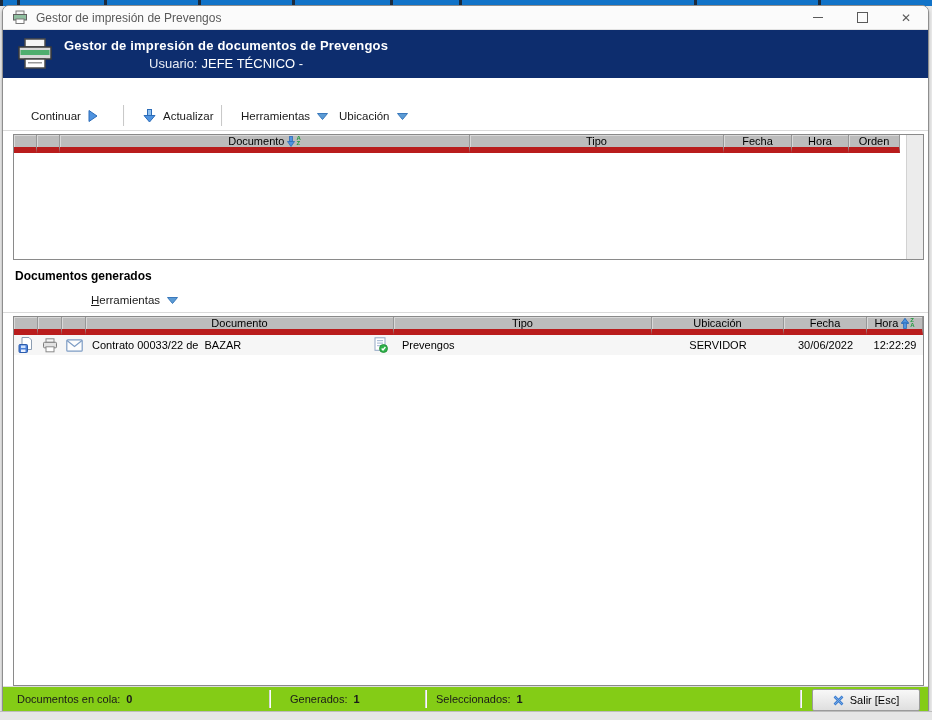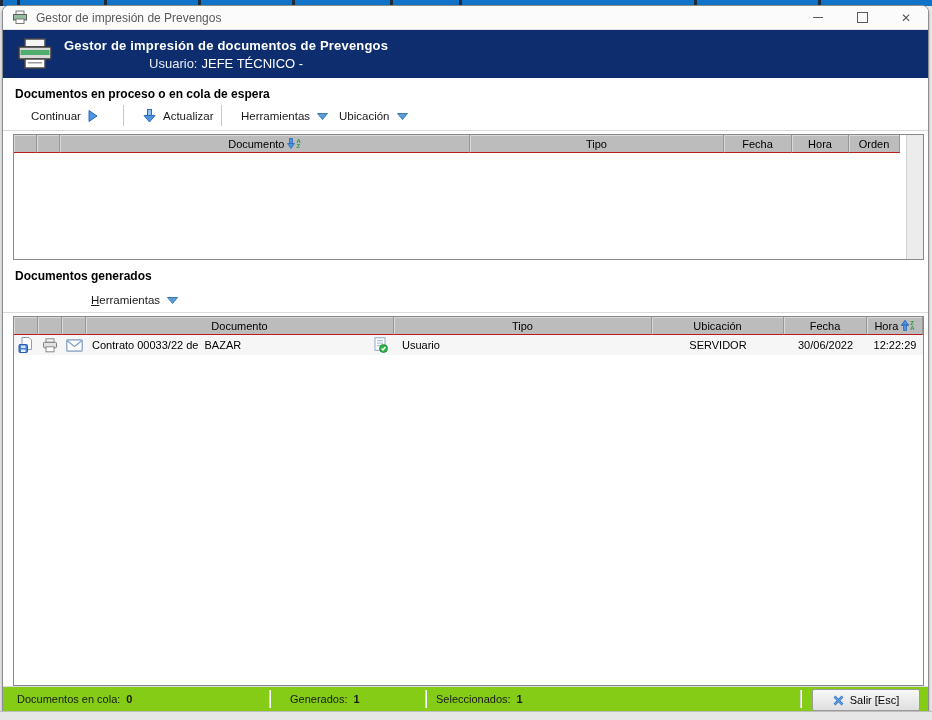--- a/index.html
+++ b/index.html
@@ -29,21 +29,21 @@
   .sec-title{position:absolute;left:12px;font-size:12px;font-weight:bold;color:#000;}
   .toolbar1{position:absolute;left:0;top:97px;width:100%;height:26px;}
   .titem{position:absolute;top:3px;height:20px;display:flex;align-items:center;gap:7px;font-size:11.5px;color:#1a1a1a;cursor:default;}
   .tsep{position:absolute;top:2px;width:1px;height:21px;background:#c9c9c9;border-right:1px solid #fdfdfd;}
   .divider{position:absolute;left:0;width:100%;border-top:1px solid #dadada;}
 
   .gridtable{position:absolute;left:10px;width:911px;background:#ffffff;border:1px solid #8a8a8a;box-sizing:border-box;}
   .t1{top:128px;height:126px;}
   .t2{top:310px;height:370px;}
   .thead{display:flex;height:18px;}
-  .th{background:#bcbcbc;border-right:1px solid #979797;border-bottom:1px solid #b91c1c;box-shadow:inset 1px 1px 0 #d9d9d9;display:flex;align-items:center;justify-content:center;font-size:11px;color:#000;box-sizing:border-box;gap:3px;cursor:default;}
+  .th{background:#bcbcbc;border-right:1px solid #979797;border-bottom:6px solid #b91c1c;box-shadow:inset 1px 1px 0 #d9d9d9;display:flex;align-items:center;justify-content:center;font-size:11px;color:#000;box-sizing:border-box;gap:3px;cursor:default;}
   .th.filler{background:#ffffff;border-right:none;border-bottom:none;box-shadow:none;}
   .track1{position:absolute;right:0;top:0;bottom:0;width:16px;background:#ececec;border-left:1px solid #d2d2d2;}
 
   
   .t1 .c0{width:23px;} .t1 .c1{width:23px;} .t1 .c2{width:410px;} .t1 .c3{width:254px;}
   .t1 .c4{width:68px;} .t1 .c5{width:57px;} .t1 .c6{width:51px;} .t1 .cf{flex:1;}
   .t1 .thead{margin-right:16px;}
 
   
   .t2 .c0{width:24px;} .t2 .c1{width:24px;} .t2 .c2{width:24px;} .t2 .c3{width:308px;}
@@ -117,21 +117,20 @@
           <rect x="9" y="22" width="20" height="9" fill="#ffffff" stroke="#4a4a4a" stroke-width="1.5"></rect>
           <rect x="12" y="25" width="14" height="1.5" fill="#9a9a9a"></rect>
         </svg>
       </span>
       <div>
         <div class="btitle">Gestor de impresión de documentos de Prevengos</div>
         <div class="bsub"><span>Usuario:</span><b>JEFE TÉCNICO -</b></div>
       </div>
     </div>
 
-    <div class="sec-title" style="top:81px">Documentos en proceso o en cola de espera</div>
 
     <div class="toolbar1">
       <div class="titem" style="left:28px">
         <span>Continuar</span>
         <span>
           <svg width="10" height="12" viewBox="0 0 10 12">
               <path d="M1,0.5 L9,6 L1,11.5 Z" fill="#4f93e0" stroke="#2c6cb8" stroke-width="1"></path>
             </svg>
         </span>
       </div>
@@ -256,21 +255,21 @@
             <svg width="15" height="16" viewBox="0 0 15 16">
               <rect x="2" y="0.8" width="10" height="12.5" fill="#ffffff" stroke="#93a7c4" stroke-width="1"></rect>
               <rect x="4" y="3" width="6" height="1.2" fill="#aebfd8"></rect>
               <rect x="4" y="5.5" width="6" height="1.2" fill="#aebfd8"></rect>
               <rect x="4" y="8" width="4" height="1.2" fill="#aebfd8"></rect>
               <circle cx="10.5" cy="11.5" r="4" fill="#2fb34a" stroke="#1d8a33" stroke-width="0.8"></circle>
               <path d="M8.7,11.5 L10,13 L12.4,10" fill="none" stroke="#ffffff" stroke-width="1.3"></path>
             </svg>
           </span>
         </div>
-        <div class="dc txt c4">Usuario</div>
+        <div class="dc txt c4">Prevengos</div>
         <div class="dc ctr c5">SERVIDOR</div>
         <div class="dc ctr c6">30/06/2022</div>
         <div class="dc ctr c7">12:22:29</div>
       </div>
     </div>
 
     <div class="statusbar">
       <div class="sitem" style="left:14px">
         <span>Documentos en cola:</span>
         <span class="sval">0</span>

